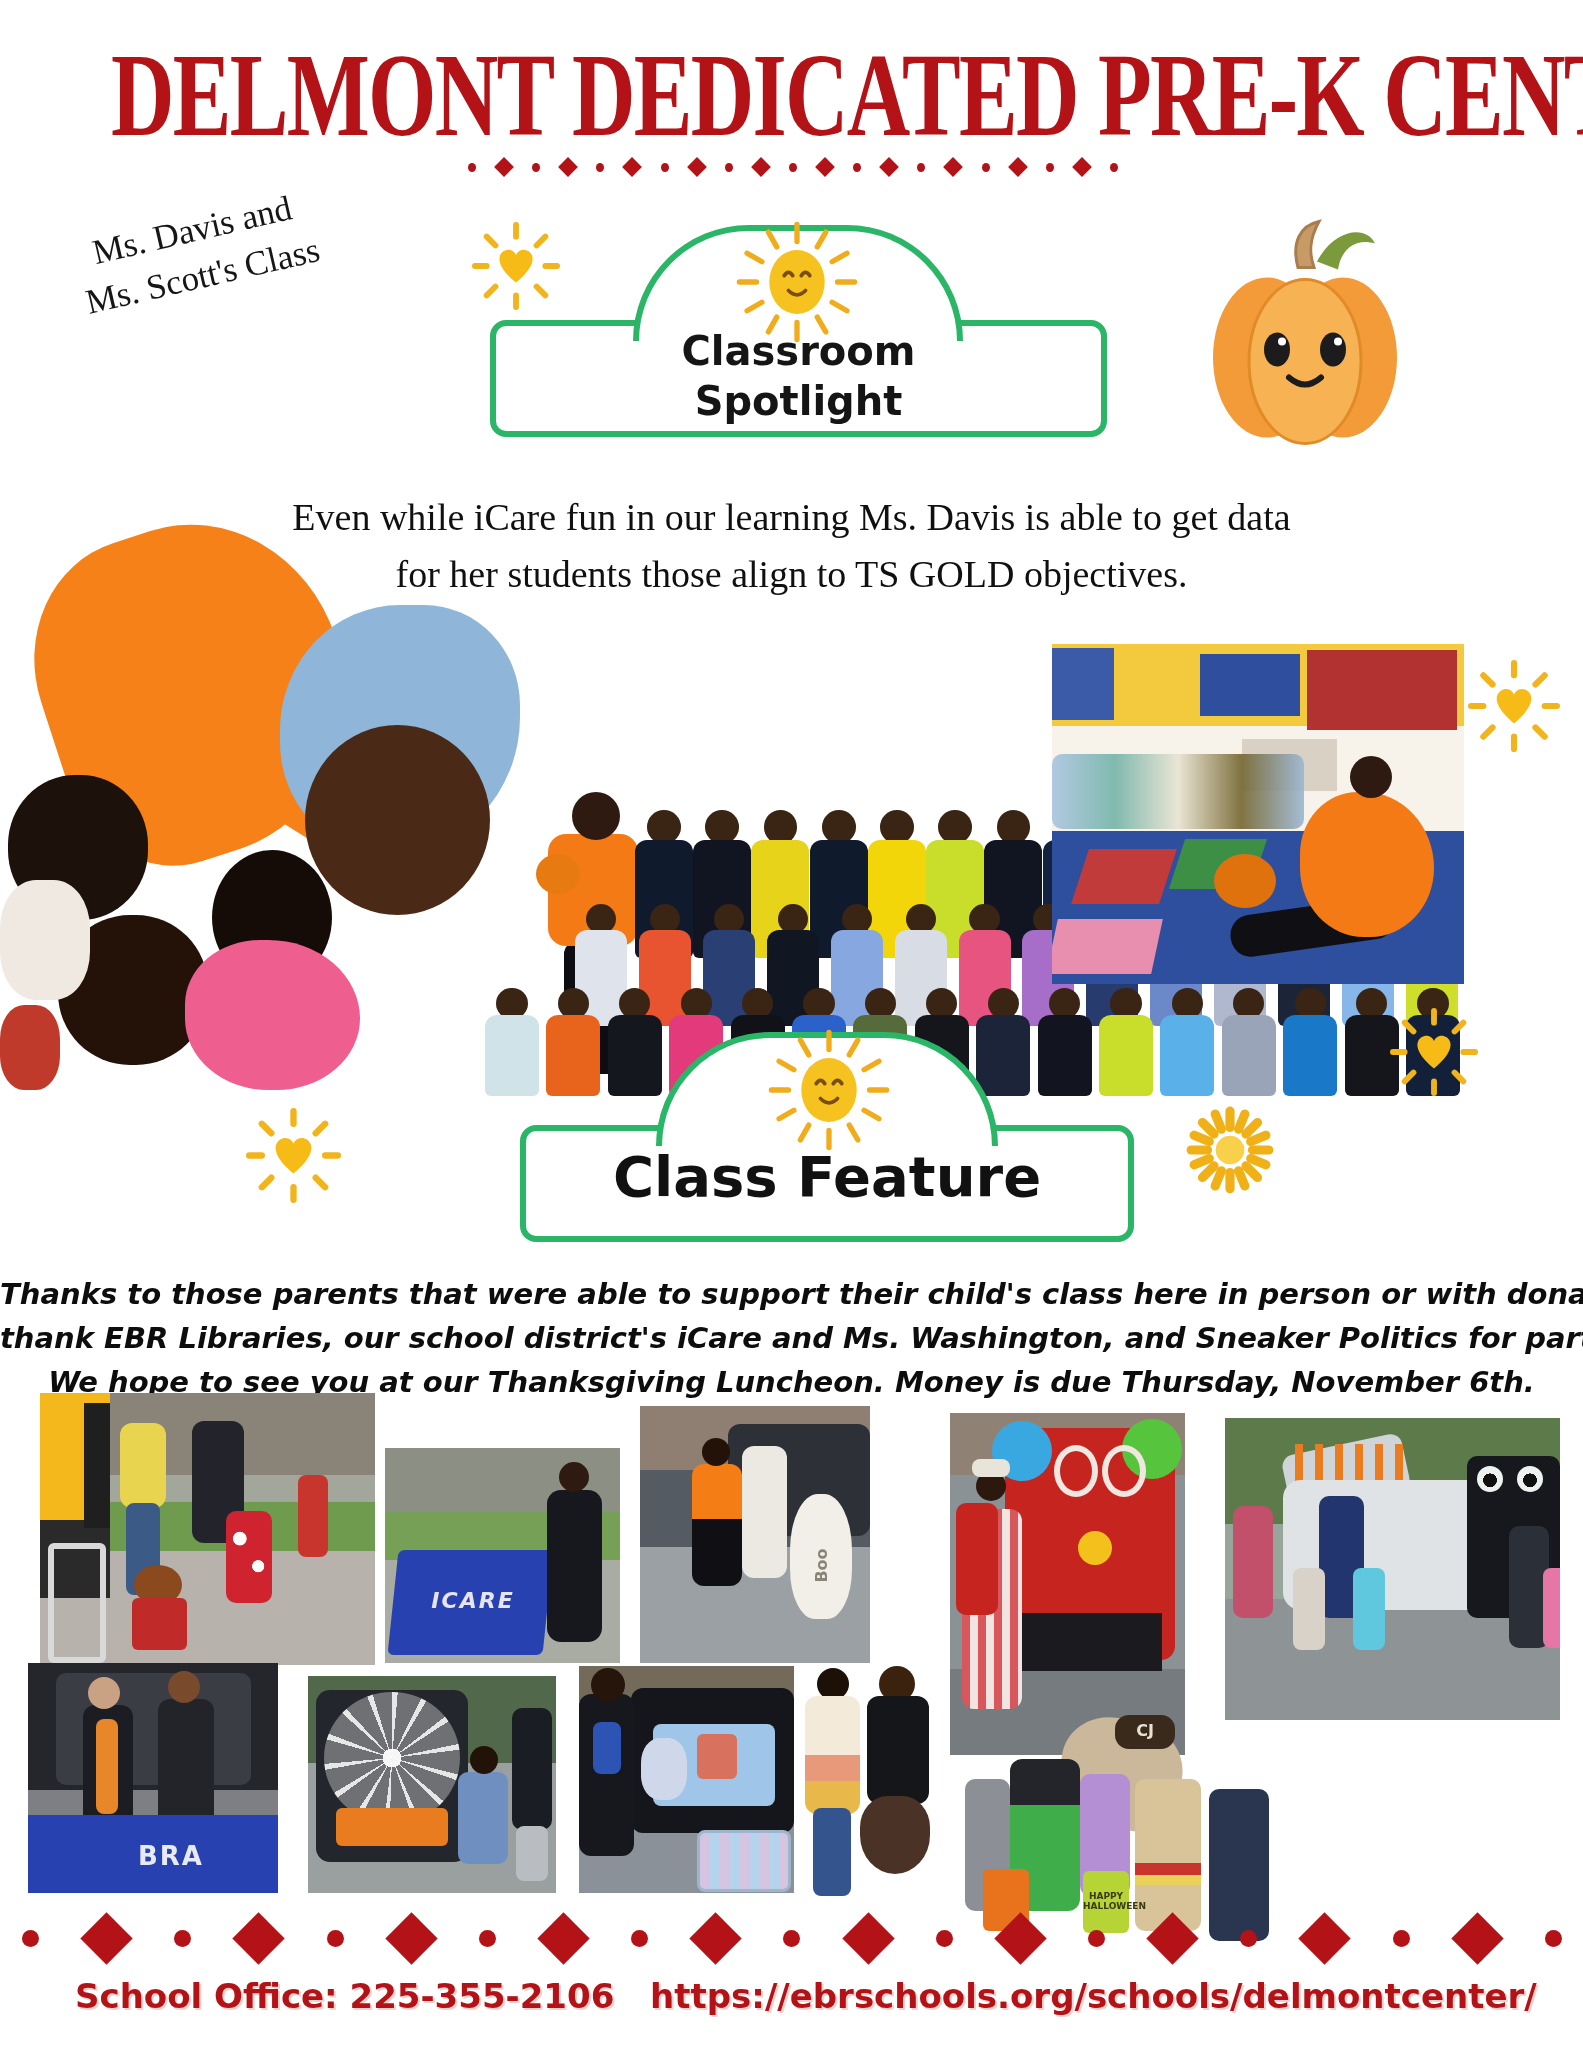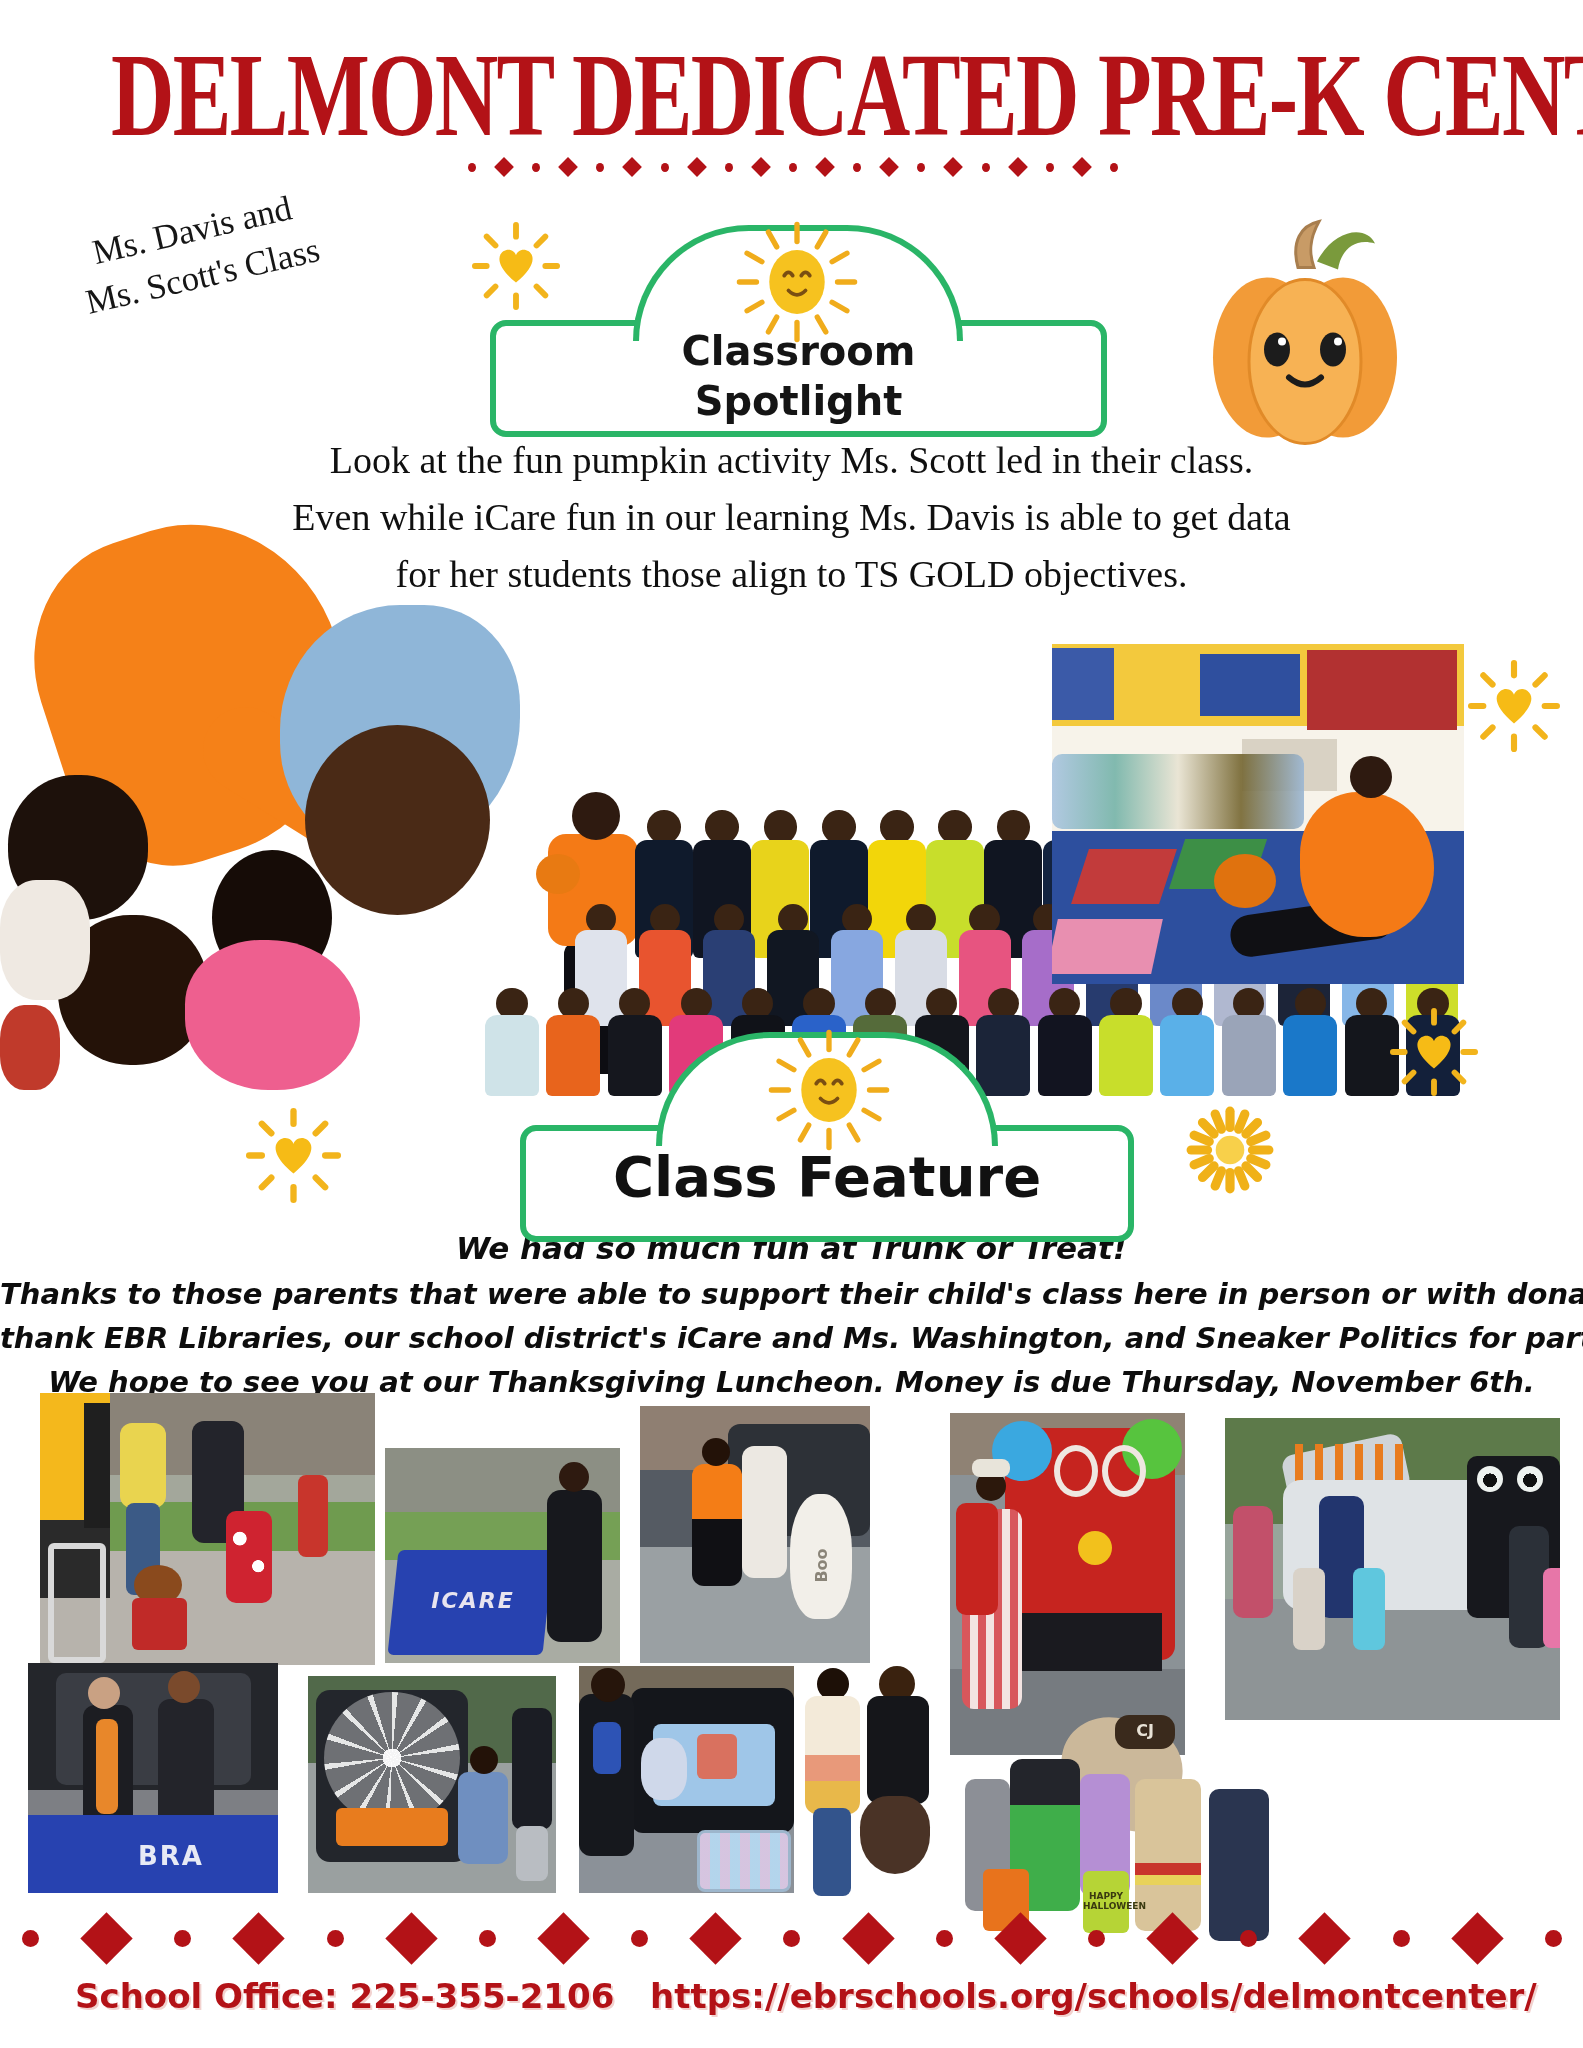--- a/index.html
+++ b/index.html
@@ -332,21 +332,20 @@
     <ellipse cx="62" cy="148" rx="54" ry="80" fill="#f29b38"></ellipse>
     <ellipse cx="138" cy="148" rx="54" ry="80" fill="#f29b38"></ellipse>
     <ellipse cx="100" cy="152" rx="56" ry="82" fill="#f7b254" stroke="#e18a28" stroke-width="3"></ellipse>
     <ellipse cx="72" cy="140" rx="13" ry="17" fill="#1c1c1c"></ellipse>
     <circle cx="77" cy="132" r="4" fill="#fff"></circle>
     <ellipse cx="128" cy="140" rx="13" ry="17" fill="#1c1c1c"></ellipse>
     <circle cx="133" cy="132" r="4" fill="#fff"></circle>
     <path d="M84 168 Q100 182 116 168" stroke="#1c1c1c" stroke-width="6" fill="none" stroke-linecap="round"></path>
   </svg>
 
-  <div class="hand-line" id="para1-l1">Look at the fun pumpkin activity Ms. Scott led in their class.</div>
   <div class="hand-line" id="para1-l2">Even while iCare fun in our learning Ms. Davis is able to get data</div>
   <div class="hand-line" id="para1-l3">for her students those align to TS GOLD objectives.</div>
 
   <div class="cutout" id="p1">
     <div class="s p1-pants"></div>
     <div class="s p1-hoodie"></div>
     <div class="s p1-sleeve"></div>
     <div class="s p1-blanket"></div>
     <div class="s p1-hairbig"></div>
     <div class="s p1-kid1"></div>
@@ -637,21 +636,20 @@
       <line x1="29.4" y1="29.4" x2="18.1" y2="18.1"></line>
         <line x1="36.6" y1="24.7" x2="30.5" y2="9.9"></line>
       <line x1="45" y1="23" x2="45" y2="7"></line>
         <line x1="53.4" y1="24.7" x2="59.5" y2="9.9"></line>
       <line x1="60.6" y1="29.4" x2="71.9" y2="18.1"></line>
         <line x1="65.3" y1="36.6" x2="80.1" y2="30.5"></line>
     </g>
     <circle cx="45" cy="45" r="14" fill="#f8d04a"></circle>
   </svg>
 
-  <div class="bold-it" id="fam-sub">We had so much fun at Trunk or Treat!</div>
   <div class="bold-it" id="fam-l1">Thanks to those parents that were able to support their child's class here in person or with donations. We also</div>
   <div class="bold-it" id="fam-l2">thank EBR Libraries, our school district's iCare and Ms. Washington, and Sneaker Politics for participating.</div>
   <div class="bold-it" id="fam-l3">We hope to see you at our Thanksgiving Luncheon.  Money is due Thursday, November 6th.</div>
 
   <div class="photo" id="f1">
     <div class="s f1-bus"></div>
     <div class="s f1-door"></div>
     <div class="s f1-cart"></div>
     <div class="s f1-lady"></div>
     <div class="s f1-jeans"></div>

